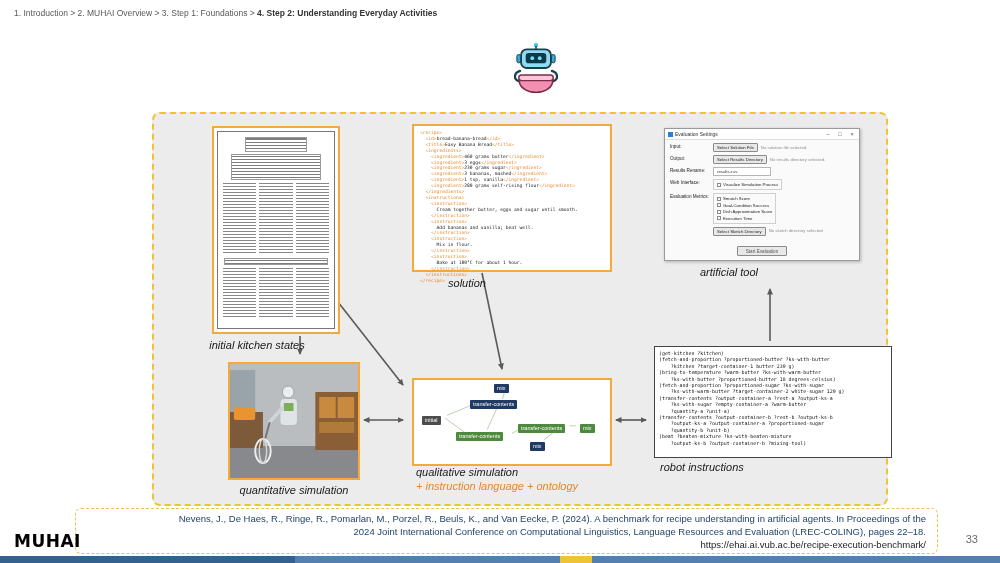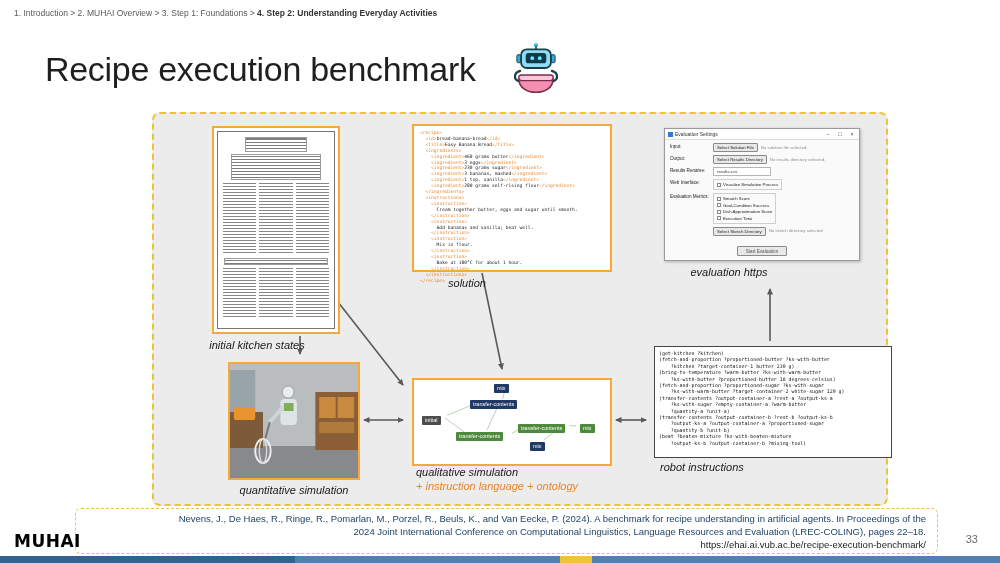--- a/index.html
+++ b/index.html
@@ -99,21 +99,20 @@
 </style>
 </head>
 <body>
 
 <div class="slide">
 
   <div class="breadcrumb">
     <span>1. Introduction &gt; 2. MUHAI Overview &gt; 3. Step 1: Foundations &gt; </span><b>4. Step 2: Understanding Everyday Activities</b>
   </div>
 
-  <h1 class="title">Recipe execution benchmark</h1>
 
   <svg class="chef-icon" viewBox="0 0 60 60" aria-hidden="true">
     <circle cx="30" cy="5.5" r="2.2" fill="#39c1e8"></circle>
     <rect x="29.2" y="6.5" width="1.6" height="4" fill="#17404f"></rect>
     <rect x="14" y="10" width="32" height="20" rx="6" fill="#8fdcf2" stroke="#17404f" stroke-width="2"></rect>
     <rect x="19" y="14" width="22" height="11" rx="3" fill="#10394a"></rect>
     <circle cx="26" cy="19.5" r="2" fill="#6ee7ff"></circle>
     <circle cx="34" cy="19.5" r="2" fill="#6ee7ff"></circle>
     <rect x="9.5" y="15.5" width="4" height="9" rx="2" fill="#39a8cc" stroke="#17404f" stroke-width="1"></rect>
     <rect x="46.5" y="15.5" width="4" height="9" rx="2" fill="#39a8cc" stroke="#17404f" stroke-width="1"></rect>
@@ -249,21 +248,21 @@
           <div class="erow">
             <span class="elabel"></span>
             <button class="ebtn">Select Sketch Directory</button>
             <span class="enote">No sketch directory selected</span>
           </div>
         </div>
       <div class="eval-start">
         <button>Start Evaluation</button>
       </div>
     </div>
-    <div class="lbl center lbl-eval">evaluation https</div>
+    <div class="lbl center lbl-eval">artificial tool</div>
 
     <div class="panel quant-panel">
       <svg viewBox="0 0 132 114" preserveAspectRatio="none" aria-hidden="true">
         <rect width="132" height="114" fill="#b9bdbf"></rect>
         <rect y="82" width="132" height="32" fill="#87898c"></rect>
         <rect x="0" y="6" width="26" height="52" fill="#99a3aa"></rect>
         <rect x="0" y="48" width="34" height="36" fill="#7d5a3a"></rect>
         <rect x="4" y="43" width="22" height="13" rx="2" fill="#e8952f"></rect>
         <rect x="88" y="28" width="44" height="58" fill="#8a5f38"></rect>
         <rect x="92" y="33" width="17" height="21" fill="#c88a3e"></rect>

